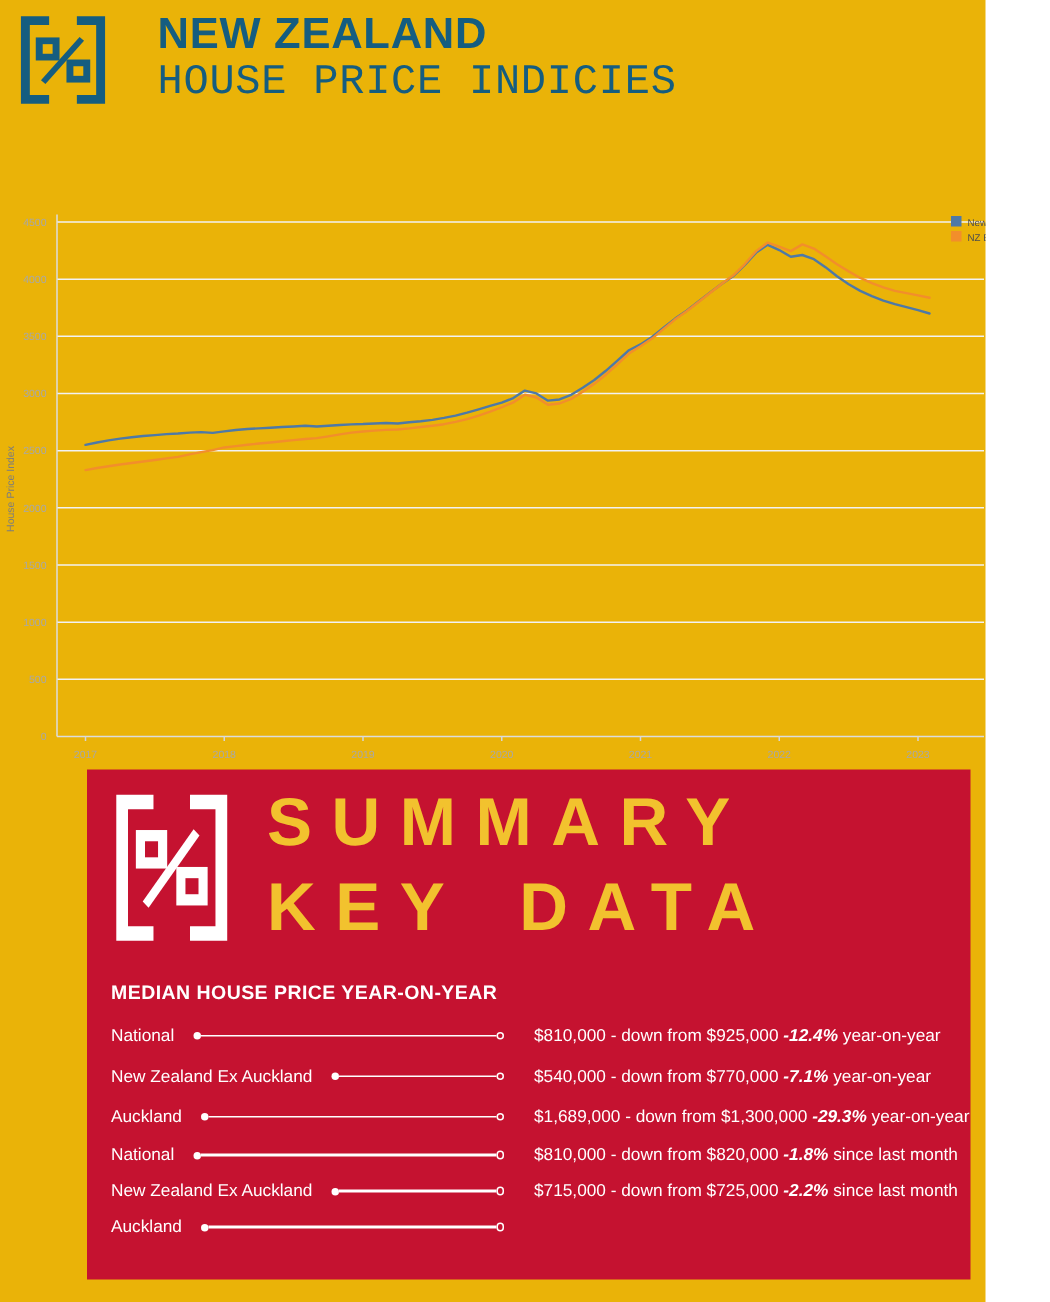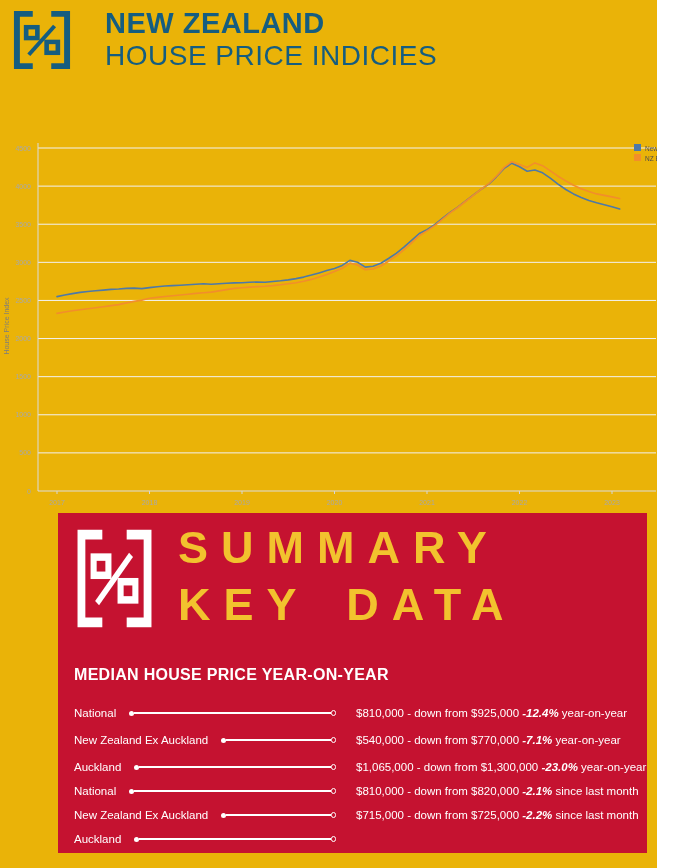--- a/index.html
+++ b/index.html
@@ -5,38 +5,38 @@
   html,body{margin:0;padding:0;background:#fff;}
   .page{position:relative;width:657px;height:868px;background:#eab308;overflow:hidden;
         font-family:"Liberation Sans",sans-serif;}
 
   
   .header{position:absolute;left:0;top:0;width:700px;height:95px;}
   .brand-logo{position:absolute;left:9px;top:8px;width:66px;height:64px;}
   .brand-logo .stroke{stroke:#155d80;fill:none;}
   .brand-text{position:absolute;left:105px;top:7px;}
   .brand-line1{font-size:29px;font-weight:800;color:#155d80;letter-spacing:0.5px;line-height:33px;}
-  .brand-line2{font-size:28px;font-weight:400;color:#155d80;letter-spacing:0.5px;line-height:32px;}
+  .brand-line2{font-size:28px;font-weight:400;color:#155d80;letter-spacing:0.5px;line-height:32px;font-family:Liberation Mono, monospace;}
 
   
   .chart-wrap{position:absolute;left:0;top:140px;width:700px;height:372px;}
   .tick{font:7px "Liberation Sans",sans-serif;fill:#a8a8a8;}
   .axis-title{font:7px "Liberation Sans",sans-serif;fill:#7d7d7d;}
   .legend-label{font:6.5px "Liberation Sans",sans-serif;fill:#4d4d4d;}
 
   
   .summary{position:absolute;left:58px;top:513px;width:589px;height:340px;background:#c51230;}
   .summary-logo{position:absolute;left:13px;top:12px;width:87px;height:107px;}
   .summary-logo .stroke{stroke:#ffffff;fill:none;}
   .summary-title{position:absolute;left:120px;top:6px;color:#f2c22e;font-weight:800;
                  font-size:45px;line-height:57px;letter-spacing:13px;word-spacing:12px;white-space:nowrap;}
   .summary-body{position:absolute;left:16px;right:12px;top:141px;}
-  .block-heading{margin:12px 0 8px 0;color:#ffffff;font-size:16px;font-weight:800;letter-spacing:0.3px;}
+  .block-heading{margin:0 0 8px 0;color:#ffffff;font-size:13px;font-weight:800;letter-spacing:0.3px;}
   .block-heading.second{margin-top:16px;margin-bottom:6px;}
-  .row{display:flex;align-items:flex-end;height:27px;color:#ffffff;}
+  .row{display:flex;align-items:center;height:27px;color:#ffffff;}
   .sec2 .row{height:24px;}
   .row-left{width:262px;display:flex;align-items:center;flex:none;}
   .row-label{font-size:11.5px;font-weight:400;white-space:nowrap;}
   .connector{flex:1;display:flex;align-items:center;margin-left:13px;}
   .connector .dot{width:5px;height:5px;border-radius:50%;background:#fff;flex:none;}
   .connector .line{flex:1;height:1.5px;background:#fff;}
   .connector .ring{width:3.5px;height:3.5px;border:1.5px solid #fff;border-radius:50%;flex:none;}
   .row-value{margin-left:20px;font-size:11.5px;font-weight:400;white-space:nowrap;}
   .row-value b{font-weight:700;font-style:italic;}
 </style>
@@ -147,36 +147,36 @@
         </div>
         <div class="row">
           <span class="row-left">
             <span class="row-label">Auckland</span>
             <span class="connector">
                 <span class="dot"></span>
                 <span class="line"></span>
                 <span class="ring"></span>
               </span>
           </span>
-          <span class="row-value"><span>$1,065,000 - down from $1,300,000 </span><b>-23.0%</b><span> year-on-year</span></span>
+          <span class="row-value"><span>$1,689,000 - down from $1,300,000 </span><b>-29.3%</b><span> year-on-year</span></span>
         </div>
       </div>
 
 
       <div class="sec2">
         <div class="row">
           <span class="row-left">
             <span class="row-label">National</span>
             <span class="connector">
                 <span class="dot"></span>
                 <span class="line"></span>
                 <span class="ring"></span>
               </span>
           </span>
-          <span class="row-value"><span>$810,000 - down from $820,000 </span><b>-2.1%</b><span> since last month</span></span>
+          <span class="row-value"><span>$810,000 - down from $820,000 </span><b>-1.8%</b><span> since last month</span></span>
         </div>
         <div class="row">
           <span class="row-left">
             <span class="row-label">New Zealand Ex Auckland</span>
             <span class="connector">
                 <span class="dot"></span>
                 <span class="line"></span>
                 <span class="ring"></span>
               </span>
           </span>

